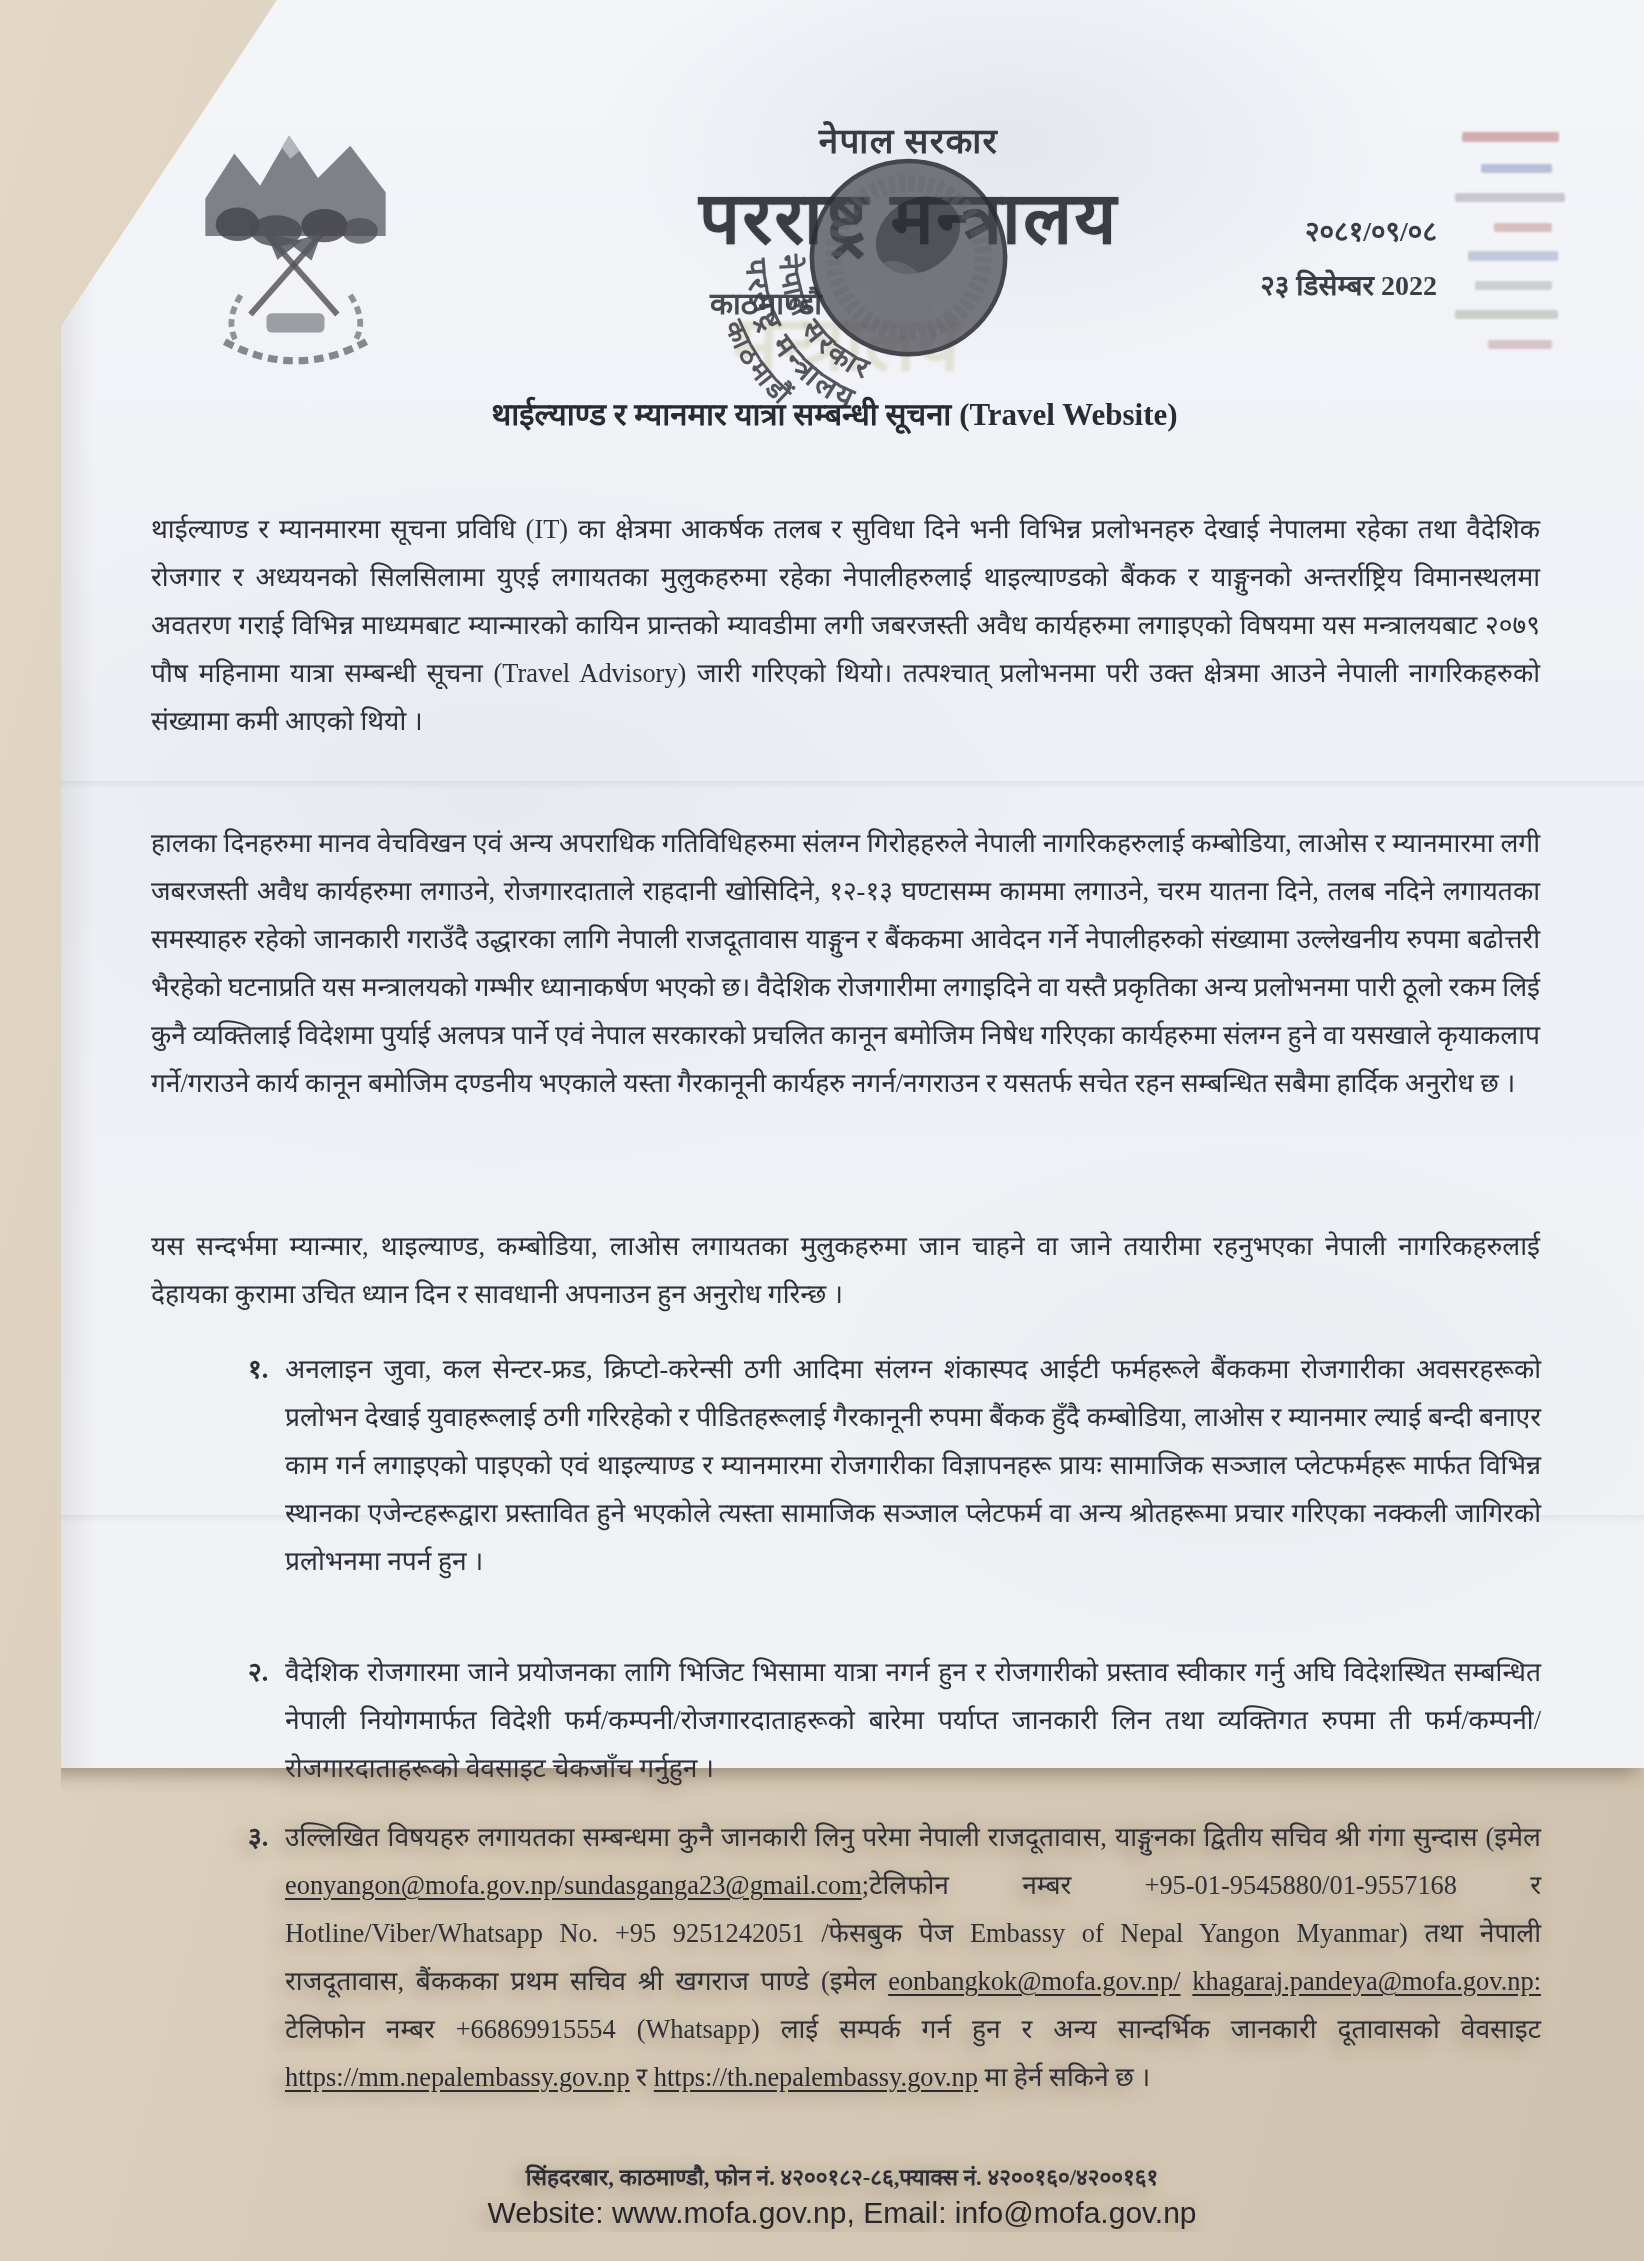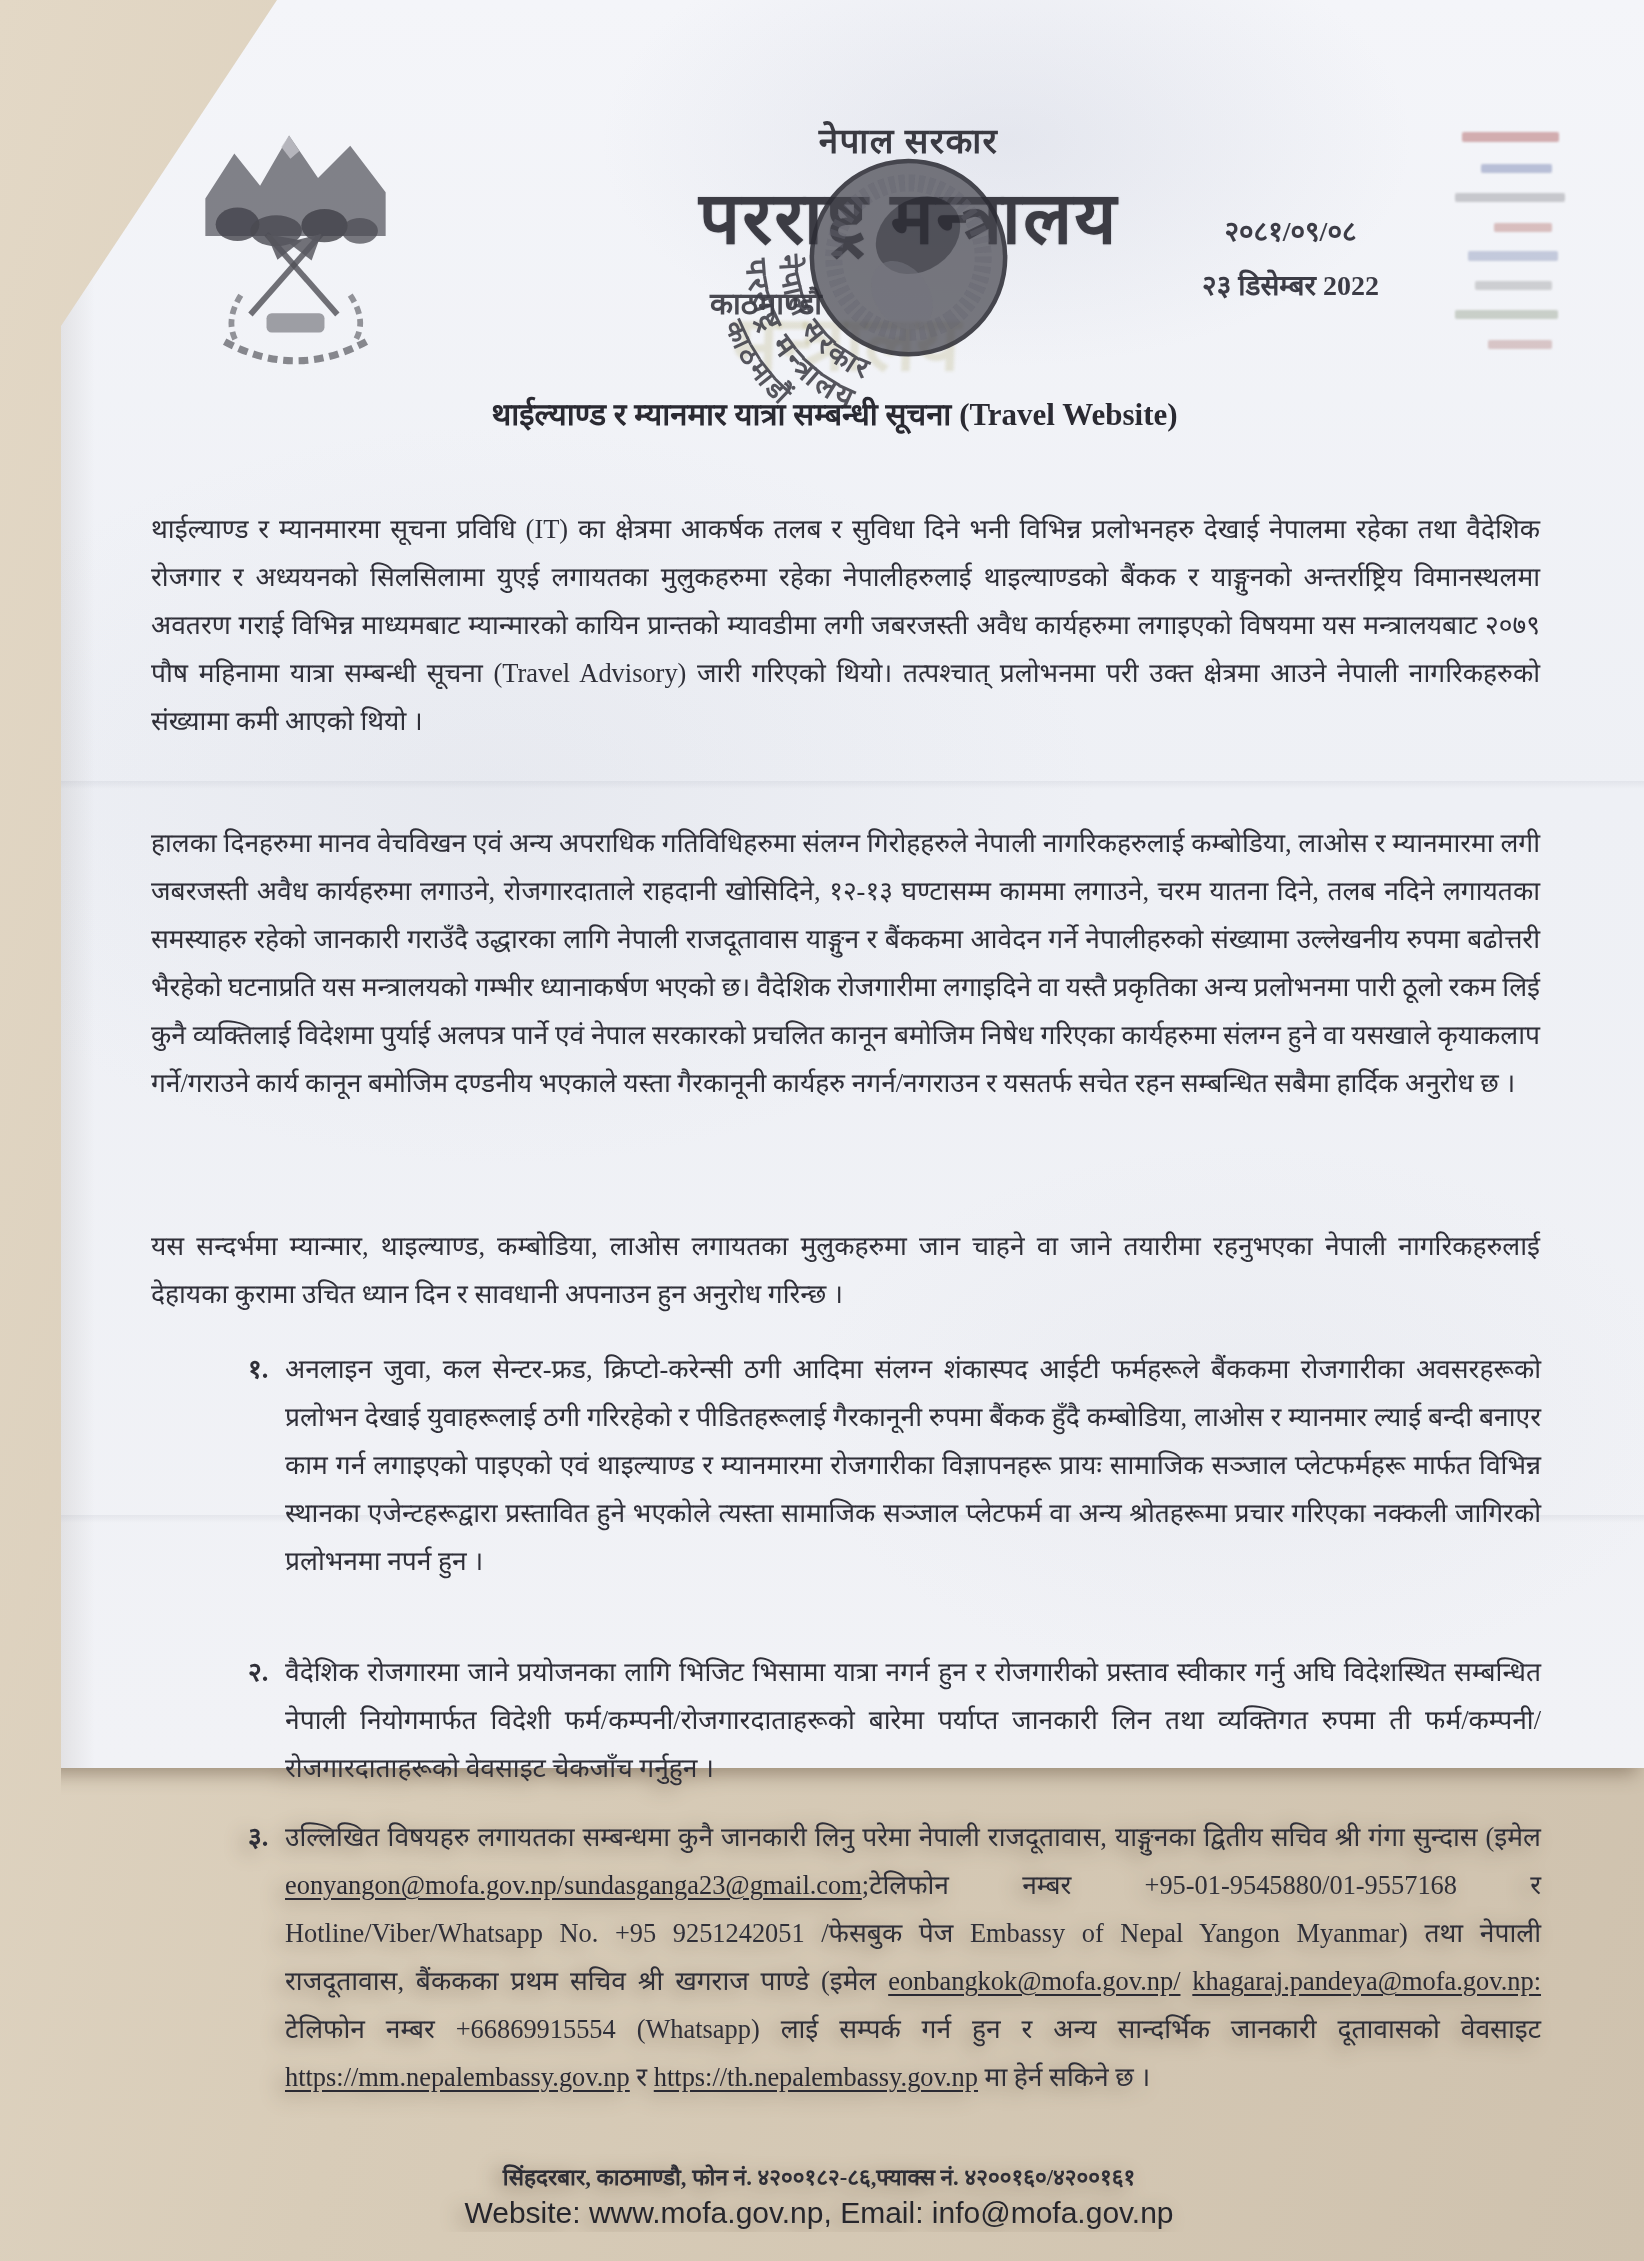--- a/index.html
+++ b/index.html
@@ -29,21 +29,21 @@
     font-size:35px;font-weight:bold;color:#3a3a42;letter-spacing:1.3px;z-index:2;}
   .ministry-line{position:absolute;top:166px;left:343px;width:1032px;text-align:center;
     font-size:72px;font-weight:bold;color:#3c3c44;letter-spacing:2.6px;z-index:2;
     text-shadow:0 0 1.3px rgba(60,60,70,.5);}
   .place-line{position:absolute;top:282px;left:516px;width:400px;text-align:center;
     font-size:30px;font-weight:bold;color:#4a4a52;z-index:1;}
   .emblem{position:absolute;left:155px;top:102px;z-index:1;filter:blur(0.7px) contrast(.92);}
   .stamp{position:absolute;left:633px;top:45px;z-index:3;filter:blur(0.4px);}
   .stampText{font-family:"Liberation Serif","DejaVu Serif",serif;font-weight:bold;
     fill:#3f3f48;letter-spacing:5px;}
-  .date-block{position:absolute;top:205px;left:1094px;width:293px;text-align:center;
+  .date-block{position:absolute;top:205px;left:1094px;width:293px;text-align:right;
     font-size:28px;font-weight:bold;color:#3c3c46;z-index:2;line-height:54px;}
   
   .ghost-heading{position:absolute;top:289px;left:683px;width:709px;z-index:0;
     font-size:76px;font-weight:bold;color:rgba(155,145,60,.18);filter:blur(1.6px);
     transform:skewX(-2deg);}
   .bleed-col{position:absolute;top:132px;left:1386px;width:168px;z-index:0;}
   .bleed-col span{display:block;border-radius:1.9px;filter:blur(1px);}
   
   .subject{position:absolute;top:392px;left:256px;width:1057px;text-align:center;
     font-size:31px;font-weight:bold;color:#2a2a32;z-index:4;}
@@ -53,21 +53,21 @@
   .p2{top:819px;}
   .p3{top:1222px;}
   .item{left:198px;width:1293px;display:flex;}
   .i1{top:1345px;}
   .i2{top:1648px;}
   .i3{top:1813px;}
   .num{flex:0 0 37px;font-weight:bold;}
   .itext{flex:1;text-align:justify;}
   .doclink{text-decoration:underline;text-underline-offset:3.9px;color:#2a2a33;}
   
-  .footer{position:absolute;top:2161px;left:108px;width:1322px;text-align:center;z-index:4;}
+  .footer{position:absolute;top:2161px;left:131px;width:1322px;text-align:center;z-index:4;}
   .f1{font-size:22.6px;font-weight:bold;color:#2e2e36;}
   .f2{margin-top:3.9px;font-family:"Liberation Sans","DejaVu Sans",sans-serif;
     font-size:30px;font-weight:normal;color:#26262c;}
 </style>
 </head>
 <body>
 
 <div class="paper">
 
   <div class="fold" style="top:781px;"></div>

